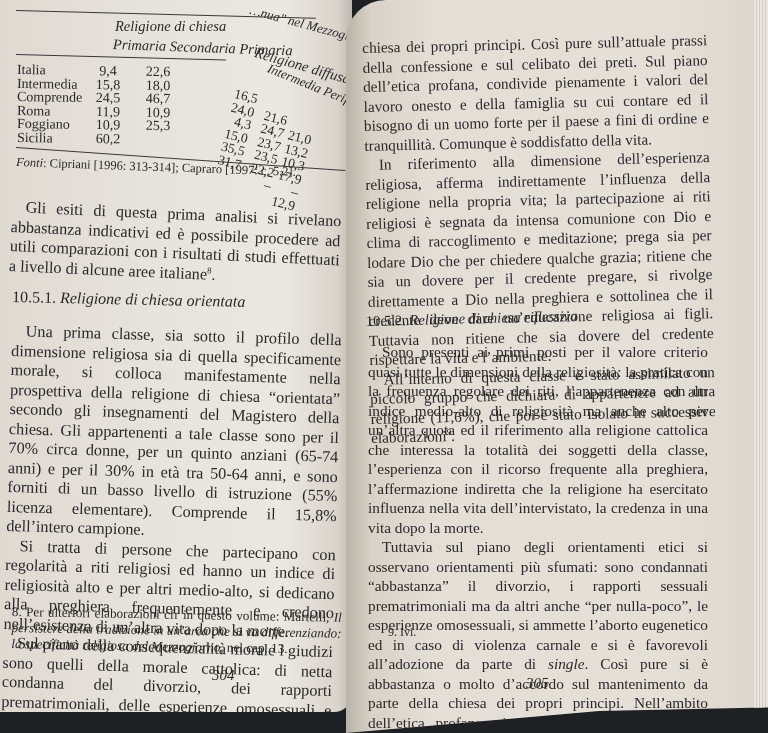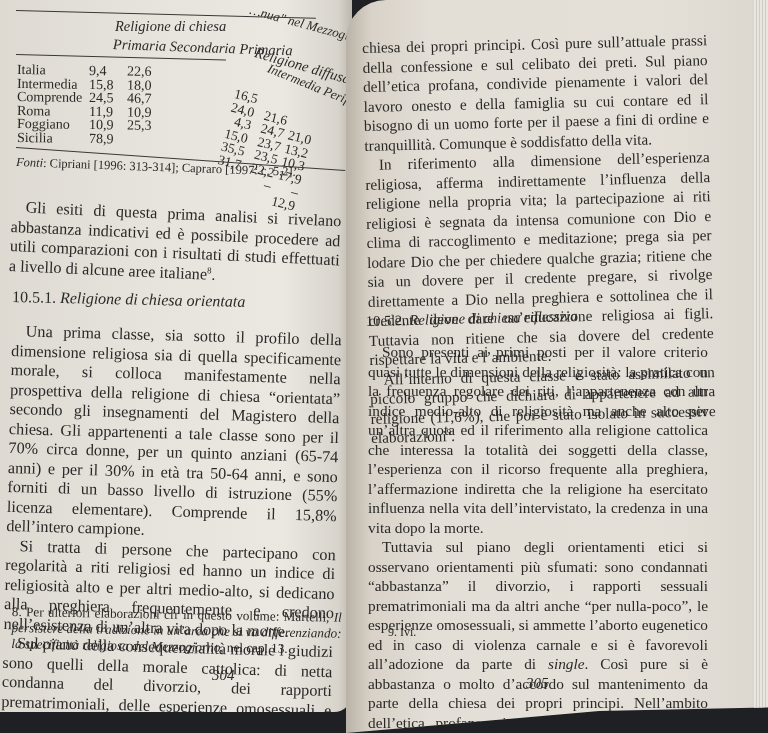--- a/index.html
+++ b/index.html
@@ -38,21 +38,21 @@
     position: absolute; left: 16px; height: 1px; background: #3a3835;
   }
   .table-head {
     position: absolute; font-style: italic; font-size: 14.5px; white-space: nowrap;
   }
   .table {
     position: absolute; left: 17px; top: 63px; font-size: 14px; line-height: 13.6px;
   }
   .t-row { display: flex; white-space: nowrap; height: 13.6px; }
   .t-label { width: 72px; }
-  .t-col { width: 38px; text-align: left; }
+  .t-col { width: 38px; text-align: center; }
   .t-col.c2 { width: 62px; }
   .diffusa {
     position: absolute; left: 232px; top: 86px; font-size: 13.5px; line-height: 13.5px;
     transform: rotate(14deg); transform-origin: left top;
   }
   .d-row { display: flex; height: 13.5px; }
   .d-cell { width: 28px; text-align: right; }
   .d-cell.w { width: 34px; }
   .sources {
     position: absolute; left: 16px; top: 155px; font-size: 12.5px; white-space: nowrap;
@@ -125,21 +125,21 @@
       <span class="t-col">11,9</span>
       <span class="t-col c2">10,9</span>
     </div>
     <div class="t-row" style="transform:rotate(0.8deg);transform-origin:left;">
       <span class="t-label">Foggiano</span>
       <span class="t-col">10,9</span>
       <span class="t-col c2">25,3</span>
     </div>
     <div class="t-row" style="transform:rotate(0.8deg);transform-origin:left;">
       <span class="t-label">Sicilia</span>
-      <span class="t-col">78,9</span>
+      <span class="t-col">60,2</span>
       <span class="t-col c2"></span>
     </div>
   </div>
 
   <div class="diffusa">
     <div class="d-row">
       <span class="d-cell">16,5</span>
     </div>
     <div class="d-row">
       <span class="d-cell">24,0</span>

